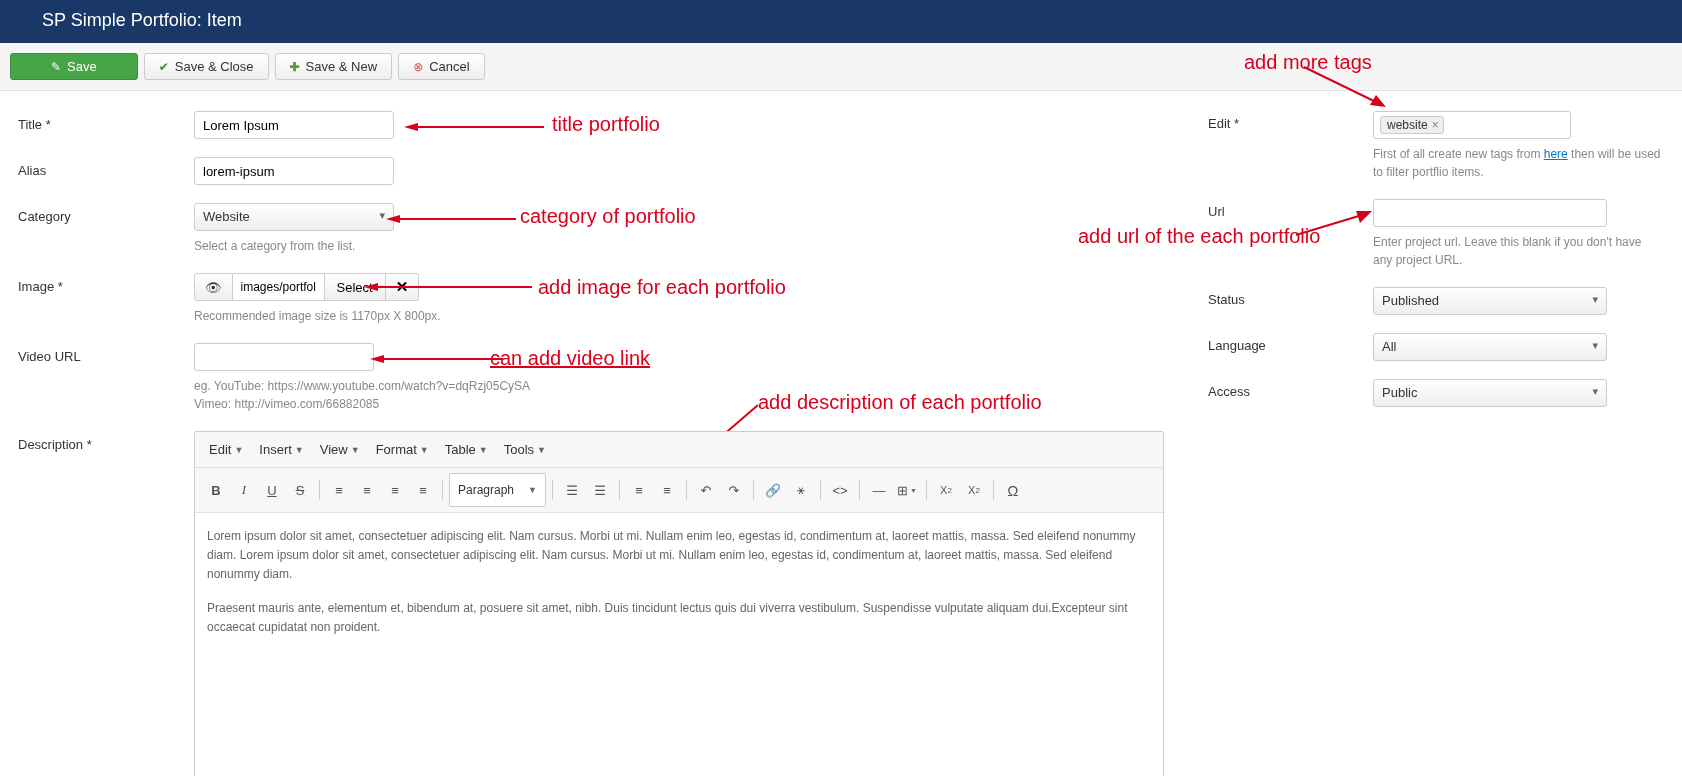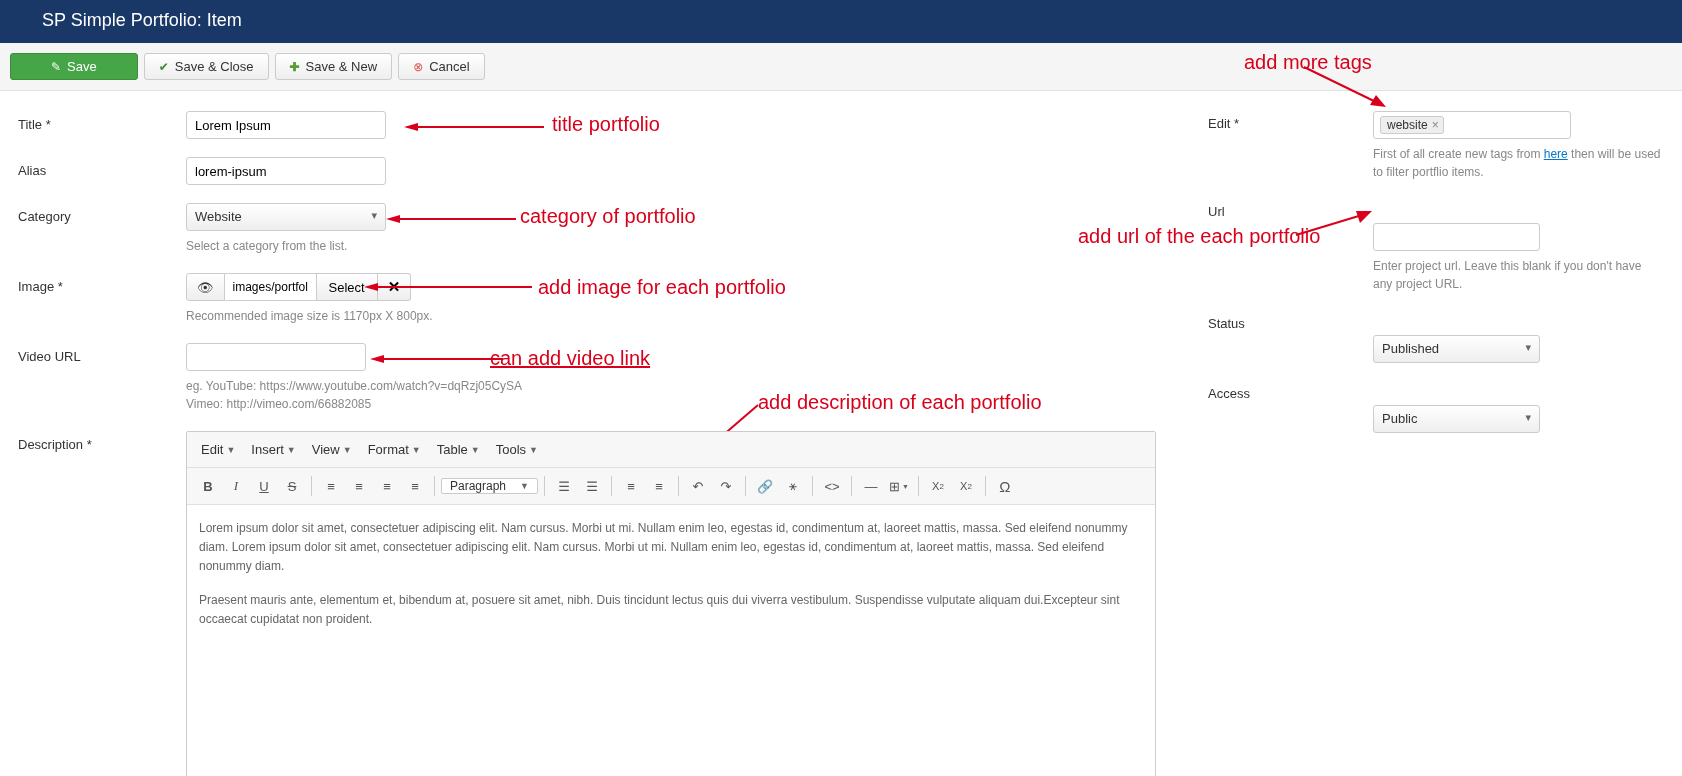--- a/index.html
+++ b/index.html
@@ -50,20 +50,21 @@
   gap: 20px;
 }
 .col-left { flex: 0 0 1160px; }
 .col-right { flex: 1; margin-left: 10px; }
 
 .form-row {
   display: flex;
   align-items: flex-start;
   margin-bottom: 18px;
   position: relative;
+  gap: 8px;
 }
 .form-label {
   flex: 0 0 168px;
   font-size: 13px;
   color: #333;
   padding-top: 6px;
 }
 .form-field {
   flex: 0 0 200px;
   position: relative;
@@ -199,21 +200,21 @@
 }
 .format-select {
   padding: 4px 8px;
   border: 1px solid #ccc;
   border-radius: 2px;
   background: #fff;
   font-size: 12px;
   display: flex;
   align-items: center;
   gap: 14px;
-  height: 16px;
+  height: 34px;
 }
 .editor-content {
   padding: 14px 12px;
   min-height: 280px;
   font-size: 12px;
   color: #666;
   line-height: 1.6;
 }
 .editor-content p { margin-bottom: 14px; }
 
@@ -235,21 +236,21 @@
   display: inline-flex;
   align-items: center;
   gap: 4px;
 }
 .tag-x {
   font-size: 12px;
   color: #888;
   cursor: pointer;
 }
 
-.col-right .select, .col-right .text-input { width: 167px; margin-top: 24px; }
+.col-right .select, .col-right .text-input { width: 234px; }
 
 .right-form-row { display: flex; align-items: flex-start; margin-bottom: 18px; }
 .right-form-label { flex: 0 0 165px; font-size: 13px; padding-top: 5px; }
 .right-form-field { flex: 1; }
 
 
 .anno {
   position: absolute;
   color: #d9001b;
   font-size: 20px;
@@ -485,20 +486,28 @@
 
     <div class="right-form-row">
       <div class="right-form-label">Status</div>
       <div class="right-form-field">
         <div class="select">
           <span>Published</span>
         </div>
       </div>
     </div>
 
+    <div class="right-form-row">
+      <div class="right-form-label">Language</div>
+      <div class="right-form-field">
+        <div class="select">
+          <span>All</span>
+        </div>
+      </div>
+    </div>
 
     <div class="right-form-row">
       <div class="right-form-label">Access</div>
       <div class="right-form-field">
         <div class="select">
           <span>Public</span>
         </div>
       </div>
     </div>
 

